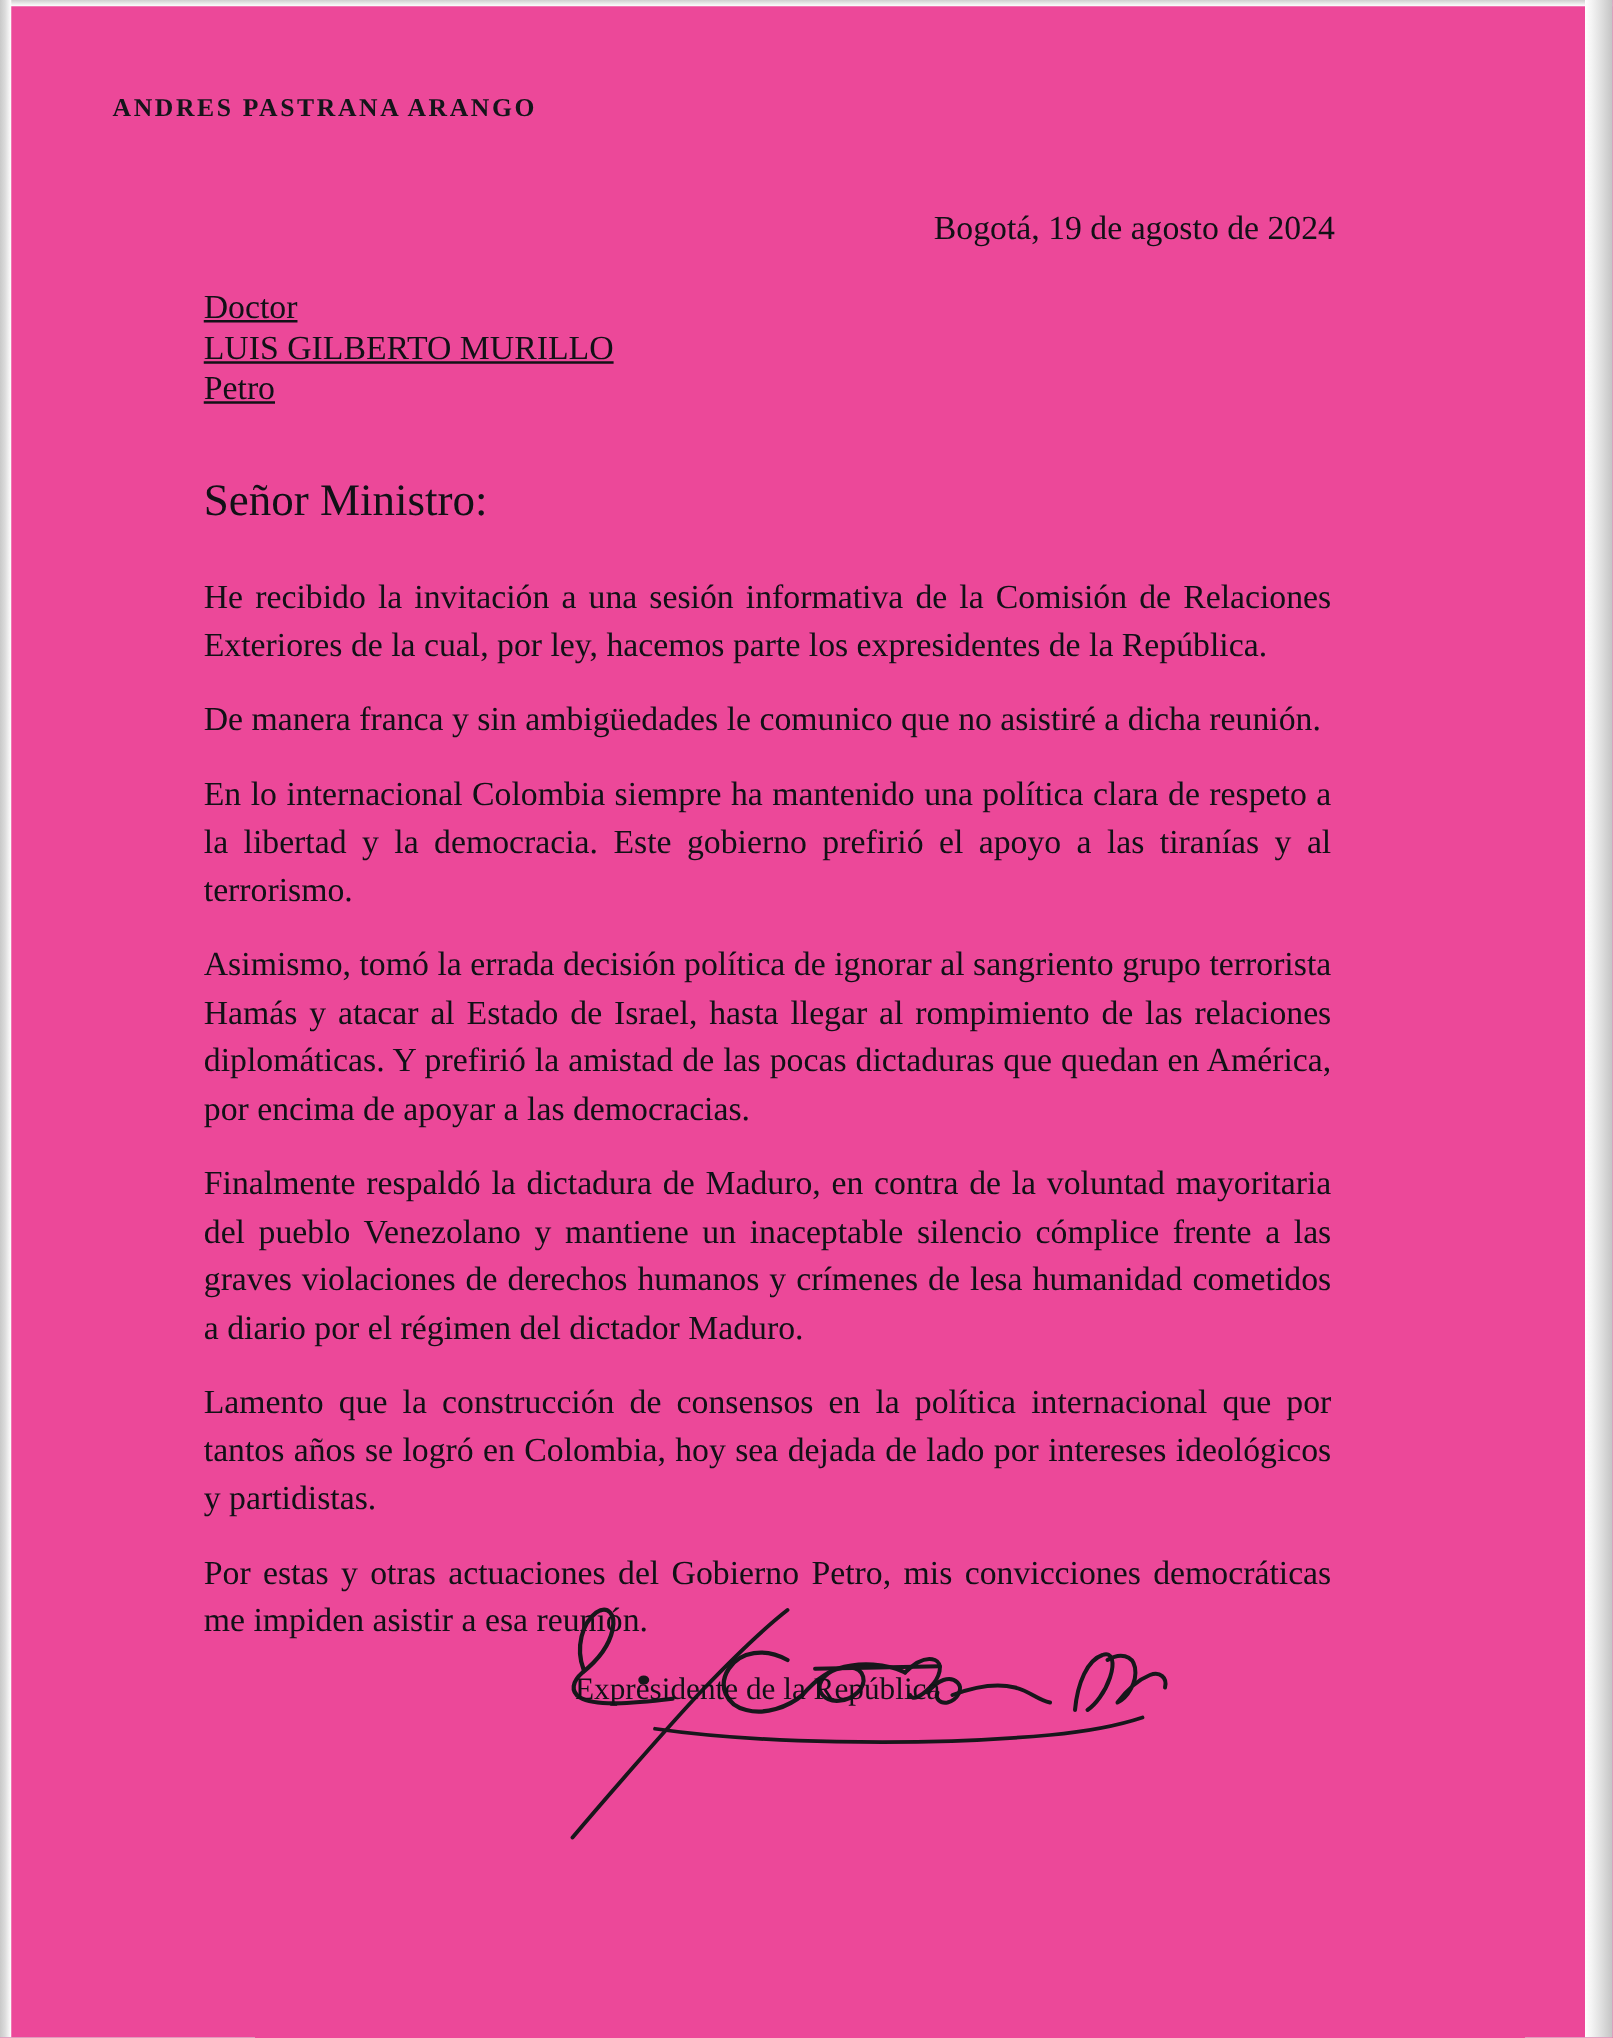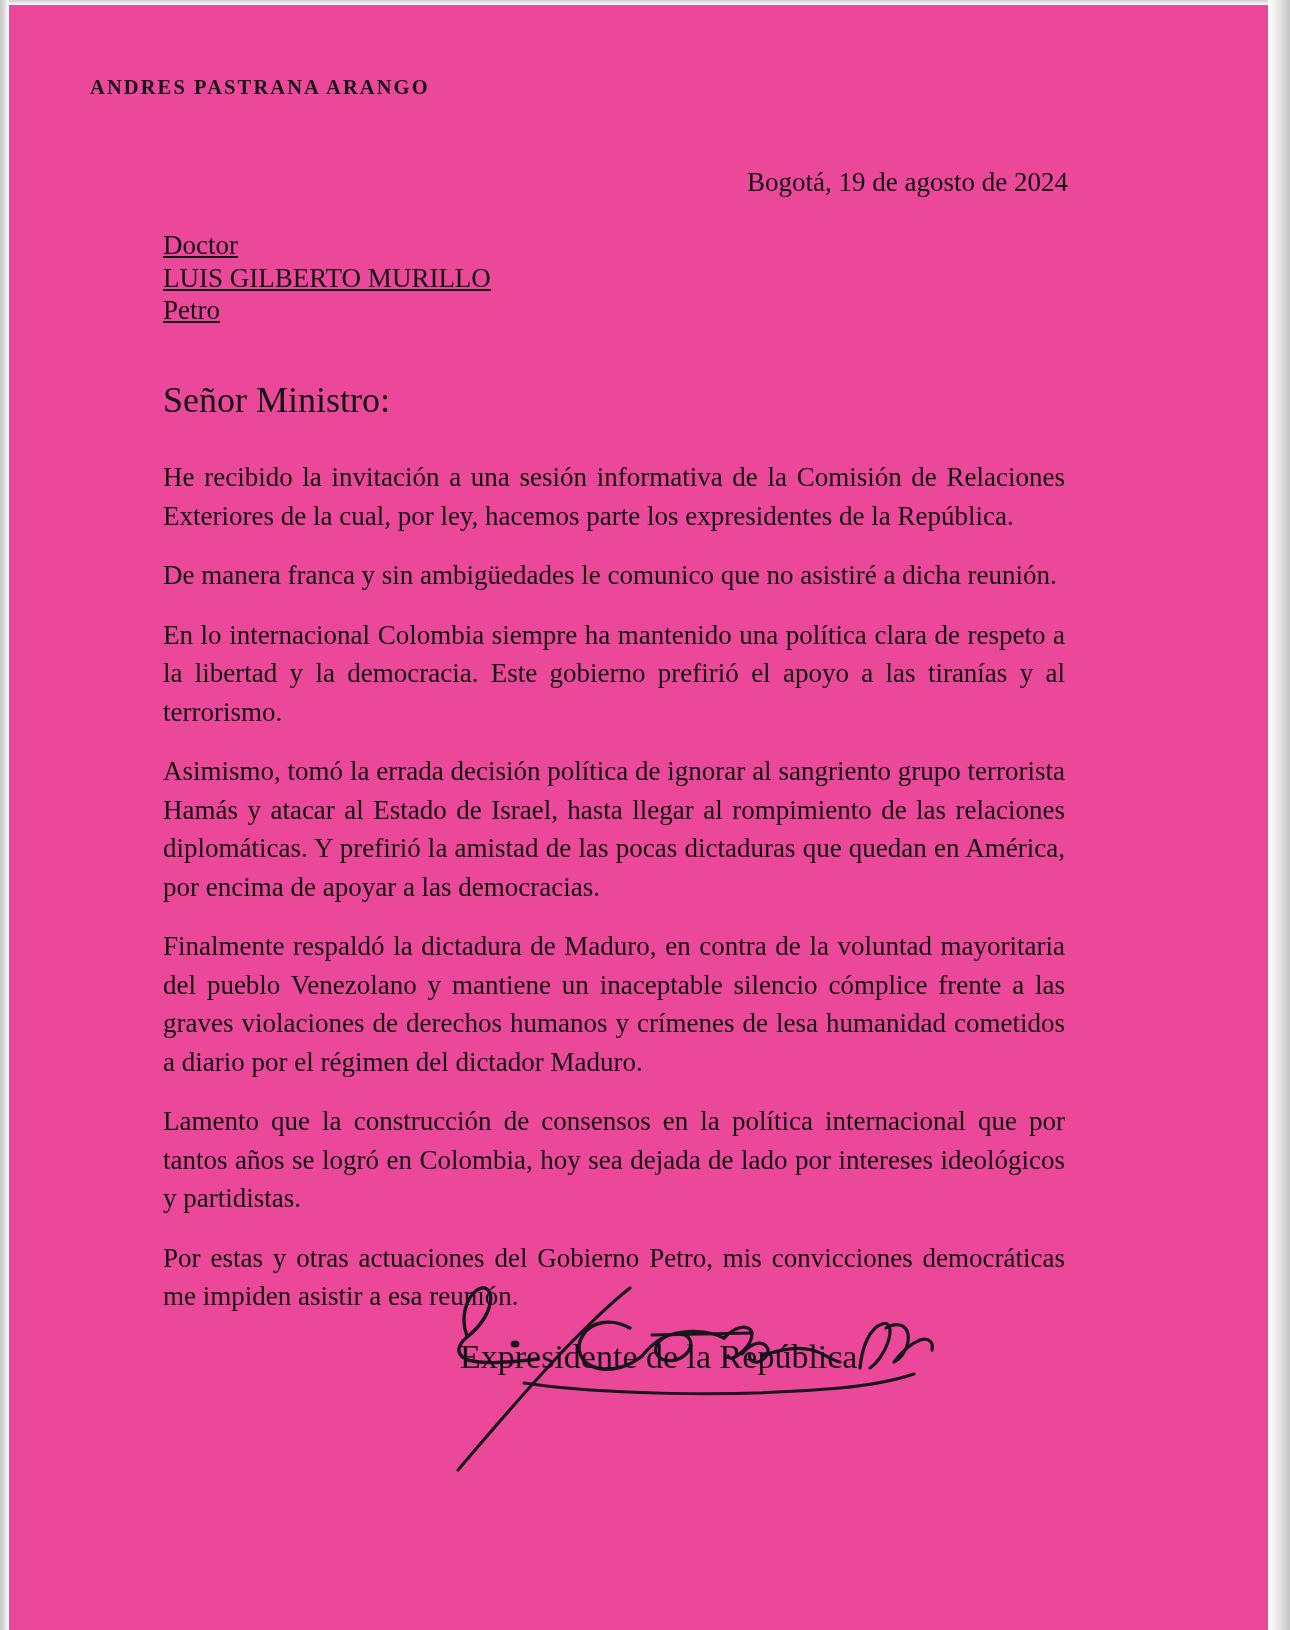--- a/index.html
+++ b/index.html
@@ -118,21 +118,21 @@
     position: absolute;
     left: 0;
     top: 0;
     width: 650px;
     height: 240px;
   }
   .signature-title {
     position: absolute;
     left: 160px;
     top: 106px;
-    font-size: 34px;
+    font-size: 25px;
     color: #111116;
     white-space: nowrap;
   }
 </style>
 </head>
 <body>
 
 <div class="page">
   <div class="edge-top"></div>
   <div class="edge-left"></div>

